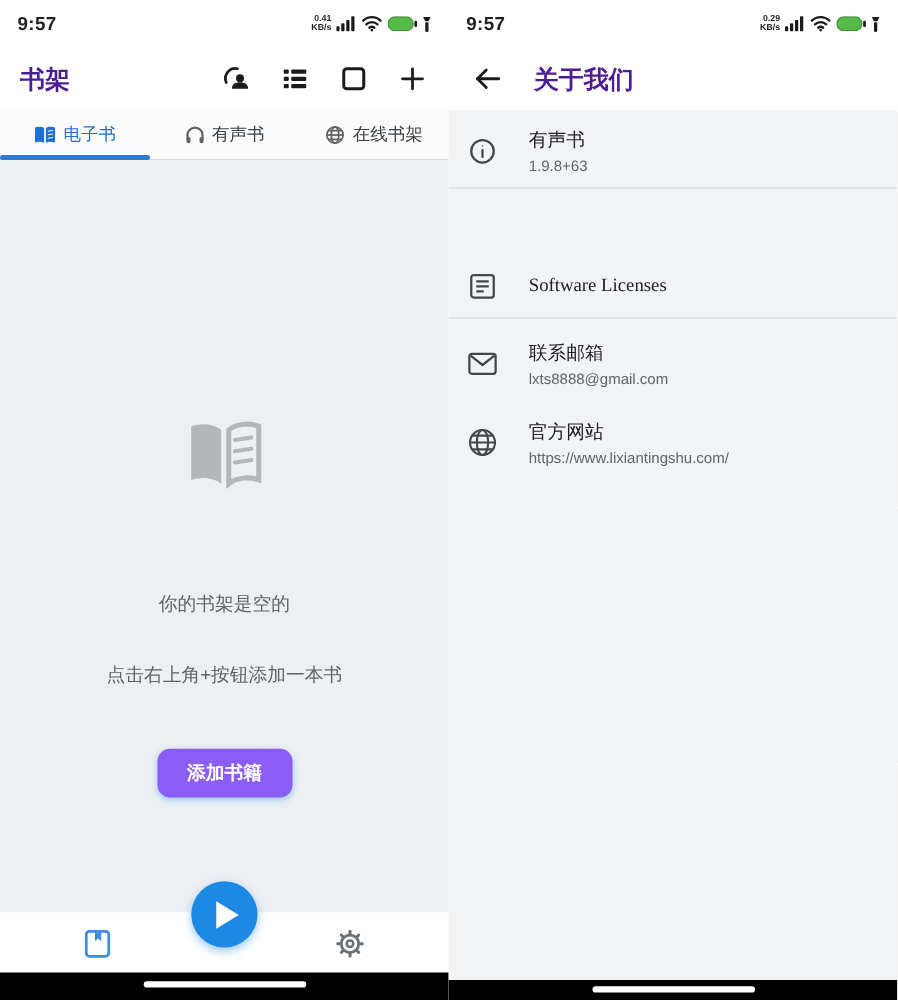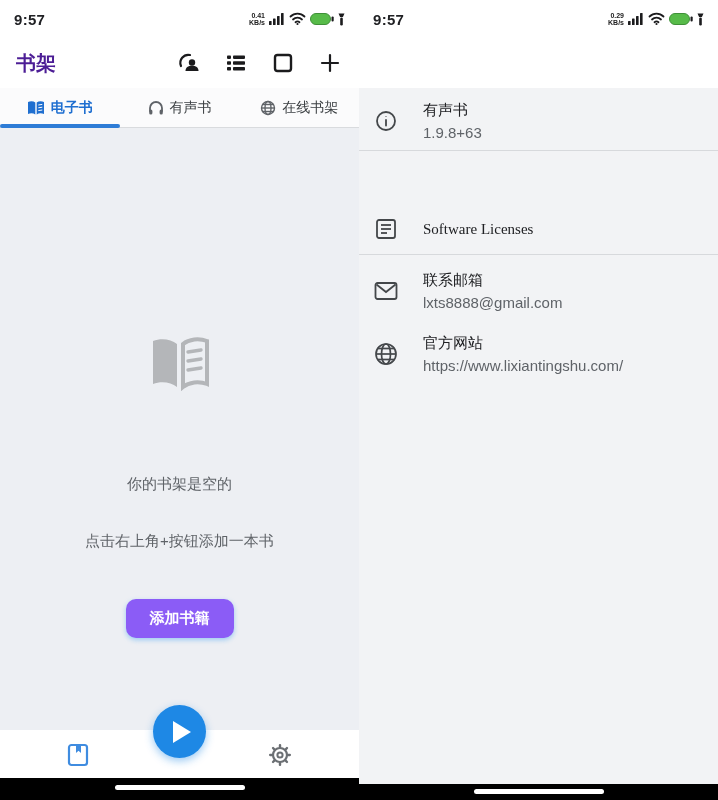--- a/index.html
+++ b/index.html
@@ -22,21 +22,21 @@
           padding:0 16px;box-sizing:border-box;}
   .appbar-title{font-size:20px;font-weight:700;color:#4c1d95;}
   .appbar-actions{margin-left:auto;display:flex;align-items:center;gap:21px;}
   .icon-btn{width:26px;height:26px;display:flex;align-items:center;justify-content:center;cursor:pointer;}
 
   
   .tabbar{position:absolute;top:88px;left:0;right:0;height:39px;background:#fbfbfc;
           border-bottom:1px solid #d9dbde;display:flex;}
   .tab{flex:1;display:flex;align-items:center;justify-content:center;gap:6px;
        font-size:14px;color:#3c4043;cursor:pointer;position:relative;}
-  .tab.active{color:#1f6fd0;font-weight:700;}
+  .tab.active{color:#1f6fd0;font-weight:400;}
   .tab-underline{position:absolute;left:0;bottom:-1px;width:33.4%;height:4px;
                  background:#2e7cd6;border-radius:2px;}
 
   
   .content{position:absolute;top:128px;left:0;right:0;height:602px;background:#edeff3;}
   .empty{position:absolute;top:209px;left:0;right:0;display:flex;flex-direction:column;align-items:center;gap:32px;}
   .empty-line{font-size:15px;color:#5f6368;line-height:25px;}
   .add-btn{margin-top:14px;background:#8b5cf6;color:#fff;font-size:15px;font-weight:700;
            border:none;border-radius:10px;padding:10px 24px;cursor:pointer;
            box-shadow:0 2px 5px rgba(33,150,243,.4);font-family:inherit;}
@@ -60,21 +60,21 @@
 
   
   .back-btn{width:30px;height:30px;display:flex;align-items:center;justify-content:center;cursor:pointer;}
   #screen-right .appbar-title{margin-left:22px;}
   .about-list{position:absolute;top:88px;left:0;right:0;height:696px;background:#f2f3f5;}
   .row{position:absolute;left:0;right:0;display:flex;align-items:center;padding-left:14px;
        box-sizing:border-box;cursor:pointer;}
   .row .row-icon{width:26px;height:26px;flex:0 0 26px;display:flex;align-items:center;justify-content:center;}
   .row .row-text{margin-left:24px;display:flex;flex-direction:column;}
   .row-title{font-size:15px;color:#202124;}
-  .row-sub{font-size:15px;color:#5f6368;margin-top:4px;}
+  .row-sub{font-size:12px;color:#5f6368;margin-top:4px;}
   .divider{position:absolute;left:0;right:0;height:1px;background:#d7d9dc;}
 
   svg{display:block;}
 </style>
 </head>
 <body>
 
 <div class="stage">
 
   <div class="screen" id="screen-left">
@@ -290,20 +290,29 @@
           <svg width="7" height="13" viewBox="0 0 7 13">
               <g fill="#1b1b1d">
             <path d="M0.5 0.5 h6 l-1.6 3.5 h-2.8 Z"></path>
                 <rect x="2.2" y="4.5" width="2.6" height="8" rx="1.2"></rect>
           </g>
             </svg>
         </span>
       </span>
     </div>
 
+    <div class="appbar">
+      <span class="back-btn">
+        <svg width="24" height="24" viewBox="0 0 24 24" fill="none" stroke="#1b1b1d" stroke-width="2.3" stroke-linecap="round" stroke-linejoin="round">
+          <line x1="21" y1="12" x2="4" y2="12"></line>
+            <polyline points="11,5 4,12 11,19"></polyline>
+        </svg>
+      </span>
+      <span class="appbar-title">关于我们</span>
+    </div>
 
     <div class="about-list">
 
       <div class="row" style="top:4px;height:58px;">
         <span class="row-icon">
           <svg width="24" height="24" viewBox="0 0 24 24" fill="none" stroke="#44474a" stroke-width="1.8">
             <circle cx="12" cy="12" r="9"></circle>
             <line x1="12" y1="11" x2="12" y2="16.5" stroke-linecap="round"></line>
             <circle cx="12" cy="7.5" r="0.6" fill="#44474a" stroke="none"></circle>
           </svg>

